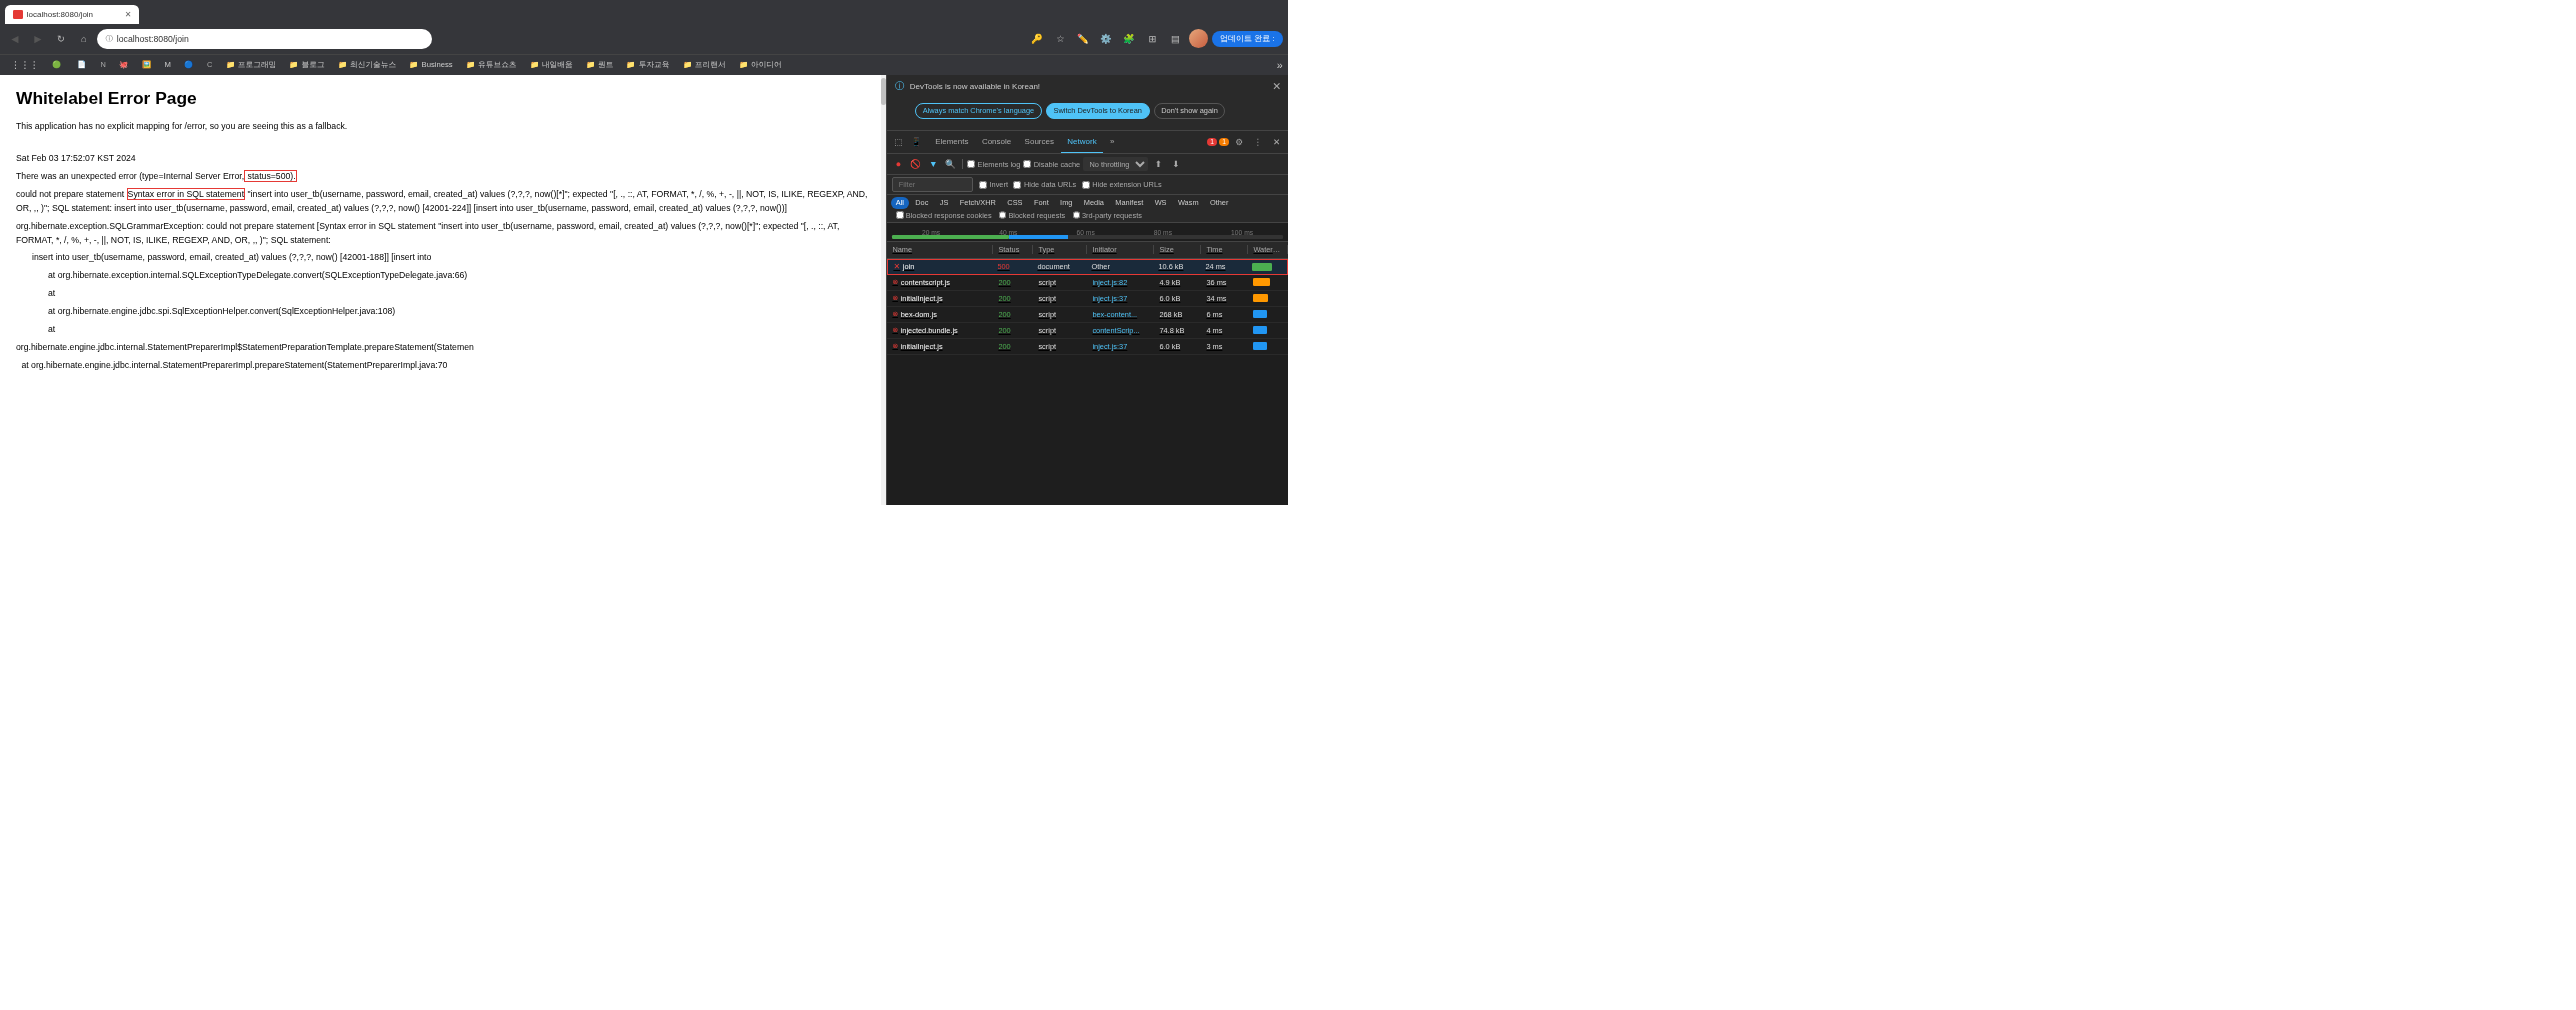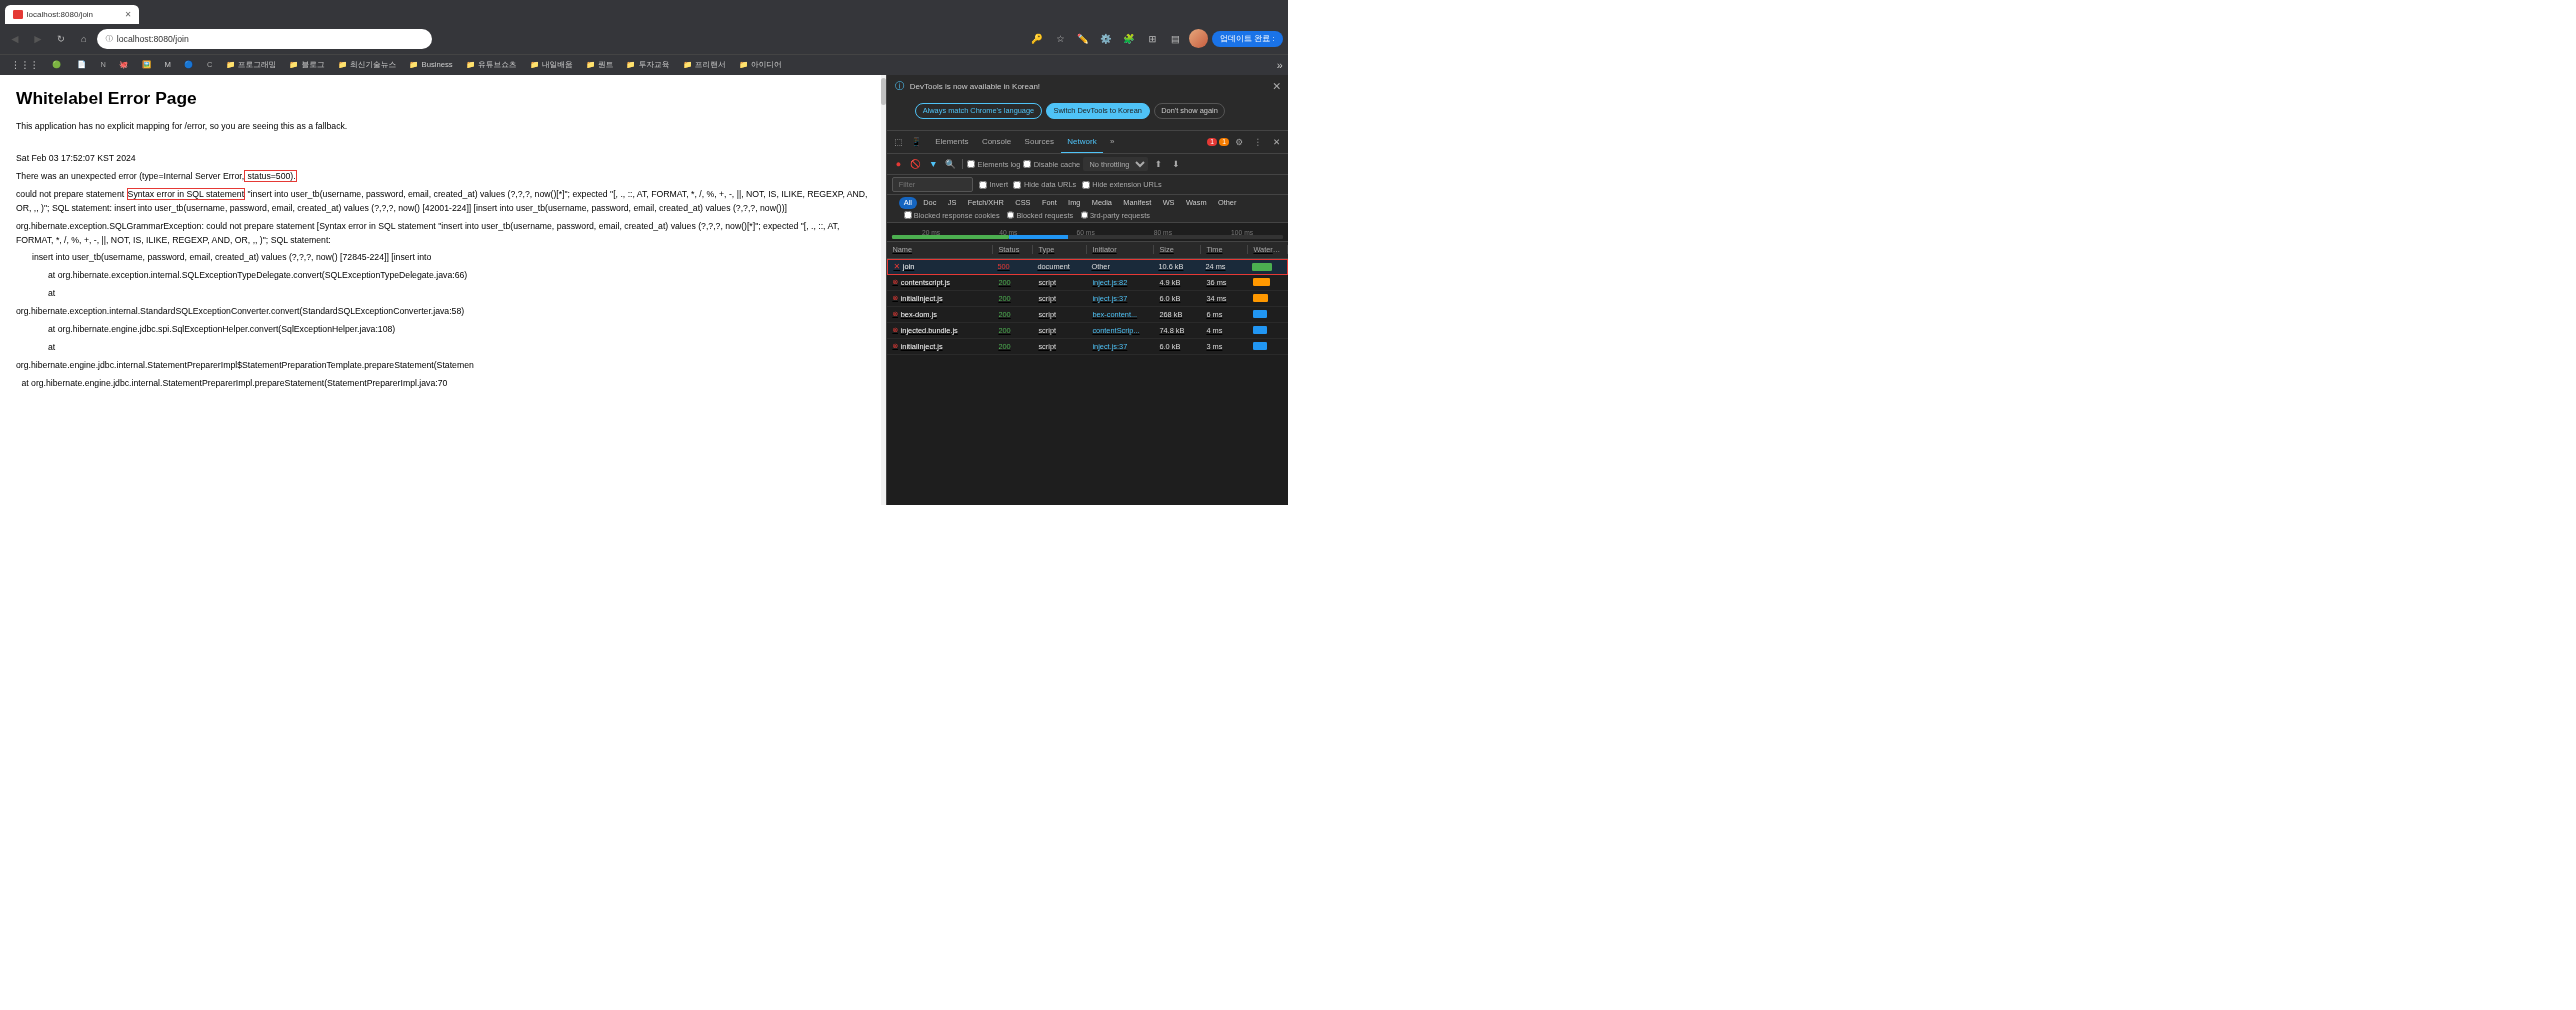--- a/index.html
+++ b/index.html
@@ -63,21 +63,21 @@
     .nt-icon { width: 14.8px; height: 14.8px; display: flex; align-items: center; justify-content: center; color: #aaa; cursor: pointer; border-radius: 2px; font-size: 8.7px; }
     .nt-icon.active { color: #e53935; }
     .nt-checkbox { display: flex; align-items: center; gap: 2.7px; color: #aaa; font-size: 7.4px; cursor: pointer; }
     .nt-checkbox input { width: 8px; height: 8px; }
     .nt-select { background: #333; color: #aaa; border: none; font-size: 7.4px; padding: 1.3px 2.7px; border-radius: 2px; }
     .filter-input { background: #333; border: 0.7px solid #555; color: #ddd; padding: 1.3px 5.4px; border-radius: 2px; font-size: 7.4px; width: 81px; height: 14.8px; }
     .filter-input::placeholder { color: #777; }
     .nt-divider { width: 0.7px; height: 10.7px; background: #555; margin: 0 1.3px; }
 
     
-    .filter-buttons { display: flex; align-items: center; background: #292929; padding: 2px 12px; gap: 2px; border-bottom: 0.7px solid #444; flex-wrap: wrap; }
+    .filter-buttons { display: flex; align-items: center; background: #292929; padding: 2px 4px; gap: 2px; border-bottom: 0.7px solid #444; flex-wrap: wrap; }
     .fb-btn { padding: 1.3px 4.7px; border-radius: 6.7px; font-size: 7.4px; cursor: pointer; color: #ccc; border: none; background: transparent; }
     .fb-btn.active { background: #0d47a1; color: #fff; border-radius: 6.7px; }
     .fb-checkbox { display: flex; align-items: center; gap: 2px; color: #aaa; font-size: 7.4px; cursor: pointer; margin-left: 5.4px; }
     .fb-checkbox input { width: 7.4px; height: 7.4px; }
 
     
     .timeline { background: #1e1e1e; border-bottom: 0.7px solid #444; height: 19px; position: relative; display: flex; align-items: center; }
     .timeline-labels { display: flex; width: 100%; padding: 0 5.4px; justify-content: space-between; }
 
     
@@ -225,24 +225,23 @@
       <p>This application has no explicit mapping for /error, so you are seeing this as a fallback.</p>
       <br>
       <p>Sat Feb 03 17:52:07 KST 2024</p>
       <p>
         <span>There was an unexpected error (type=Internal Server Error,</span><span class="red-box"> status=500).</span>
       </p>
       <p>
         could not prepare statement <span class="red-box">Syntax error in SQL statement</span> "insert into user_tb(username, password, email, created_at) values (?,?,?, now()[*]"; expected "[, ., ::, AT, FORMAT, *, /, %, +, -, ||, NOT, IS, ILIKE, REGEXP, AND, OR, ,, )"; SQL statement: insert into user_tb(username, password, email, created_at) values (?,?,?, now() [42001-224]] [insert into user_tb(username, password, email, created_at) values (?,?,?, now())]
       </p>
       <p>org.hibernate.exception.SQLGrammarException: could not prepare statement [Syntax error in SQL statement "insert into user_tb(username, password, email, created_at) values (?,?,?, now()[*]"; expected "[, ., ::, AT, FORMAT, *, /, %, +, -, ||, NOT, IS, ILIKE, REGEXP, AND, OR, ,, )"; SQL statement:</p>
-      <p style="padding-left:16px;">insert into user_tb(username, password, email, created_at) values (?,?,?, now() [72845-224]] [insert into</p>
+      <p style="padding-left:16px;">insert into user_tb(username, password, email, created_at) values (?,?,?, now() [42001-188]] [insert into</p>
       <p style="padding-left:32px;">at org.hibernate.exception.internal.SQLExceptionTypeDelegate.convert(SQLExceptionTypeDelegate.java:66)</p>
       <p style="padding-left:32px;">at</p>
-      <p>org.hibernate.exception.internal.StandardSQLExceptionConverter.convert(StandardSQLExceptionConverter.java:58)</p>
       <p style="padding-left:32px;">at org.hibernate.engine.jdbc.spi.SqlExceptionHelper.convert(SqlExceptionHelper.java:108)</p>
       <p style="padding-left:32px;">at</p>
       <p>org.hibernate.engine.jdbc.internal.StatementPreparerImpl$StatementPreparationTemplate.prepareStatement(Statemen</p>
       <p style="padding-left:5.4px;">at org.hibernate.engine.jdbc.internal.StatementPreparerImpl.prepareStatement(StatementPreparerImpl.java:70</p>
     </div>
   </div>
 
   <div class="devtools-panel">
 
     <div class="devtools-notification" style="flex-direction:column; align-items:flex-start;">

